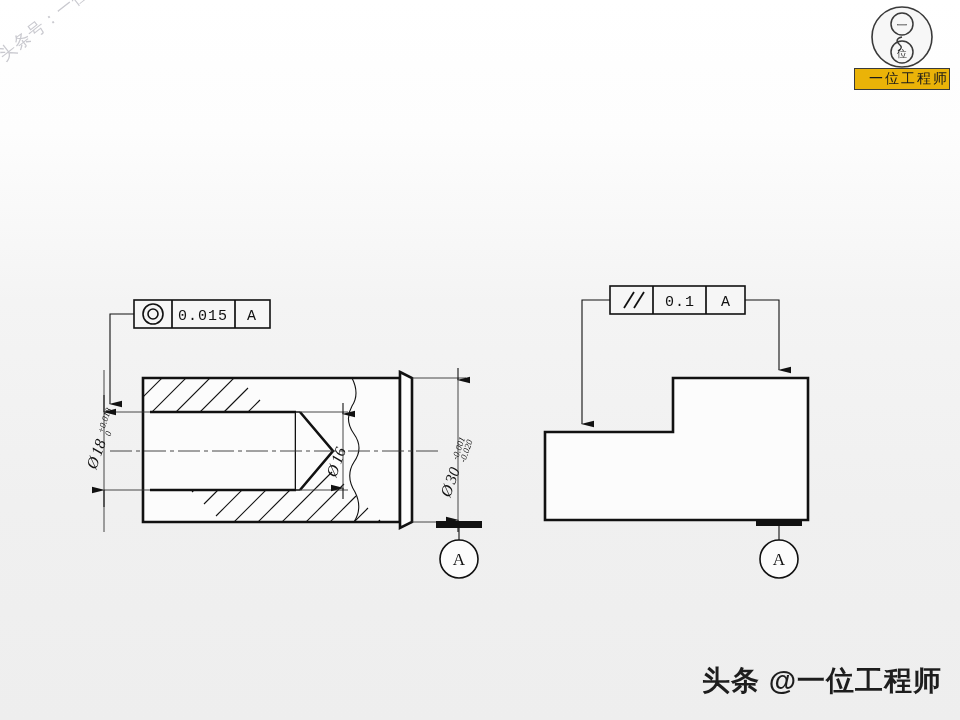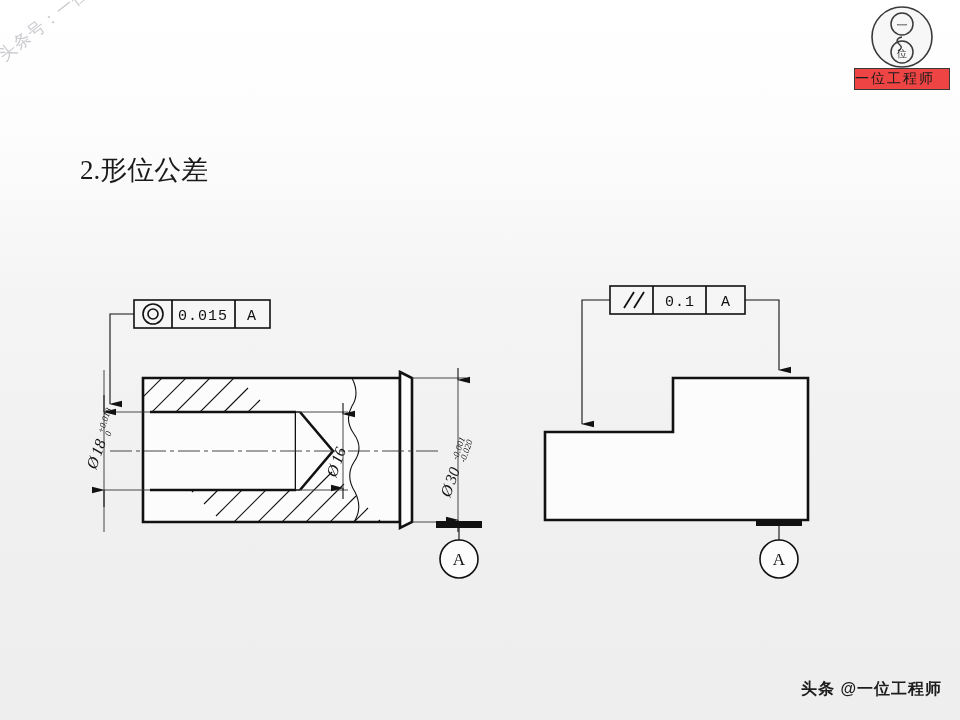--- a/index.html
+++ b/index.html
@@ -17,31 +17,31 @@
     position:absolute;left:-6px;top:48px;
     font-family:"Liberation Serif",serif;
     font-size:17px;color:#c9c9cf;
     transform:rotate(-38deg);transform-origin:left top;
     white-space:nowrap;letter-spacing:1px;
     user-select:none;
   }
   .wm-bottom{
     position:absolute;right:18px;bottom:20px;
     font-family:"Liberation Sans",sans-serif;
-    font-size:16px;font-weight:bold;color:#1d1d1d;
+    font-size:28px;font-weight:bold;color:#1d1d1d;
     letter-spacing:1px;white-space:nowrap;
   }
 
   
   .logo-box{position:absolute;right:10px;top:4px;width:96px;height:86px;}
   .logo-caption{
     position:absolute;left:0;bottom:0;width:94px;height:20px;
-    border:1.5px solid #3a3a3a;background:#ef4444;
+    border:1.5px solid #3a3a3a;background:#eab308;
     font-family:"Liberation Serif",serif;font-size:14px;
-    text-align:left;line-height:20px;color:#1a1a1a;letter-spacing:2px;
+    text-align:right;line-height:20px;color:#1a1a1a;letter-spacing:2px;
   }
 
   
   .heading1{
     position:absolute;left:80px;top:152px;
     font-size:27px;color:#1a1a1a;white-space:nowrap;
   }
   .heading2{
     position:absolute;left:126px;top:210px;
     font-size:27px;color:#1a1a1a;white-space:nowrap;letter-spacing:2px;
@@ -88,21 +88,20 @@
       <circle cx="48" cy="33" r="30" fill="#f7f7f7" stroke="#3a3a3a" stroke-width="1.6"></circle>
       <circle cx="48" cy="20" r="11" fill="#f7f7f7" stroke="#3a3a3a" stroke-width="1.5"></circle>
       <circle cx="48" cy="48" r="11" fill="#f7f7f7" stroke="#3a3a3a" stroke-width="1.5"></circle>
       <path d="M48 33 q-8 2 -3 7 q5 4 -1 7" fill="none" stroke="#3a3a3a" stroke-width="1.4"></path>
       <text x="48" y="25" text-anchor="middle" font-family="'Liberation Serif',serif" font-size="11" fill="#2a2a2a">一</text>
       <text x="48" y="53" text-anchor="middle" font-family="'Liberation Serif',serif" font-size="10" fill="#2a2a2a">位</text>
     </svg>
     <div class="logo-caption">一位工程师</div>
   </div>
 
-  <div class="heading1">2.形位公差</div>
 
   <svg id="draw" viewBox="0 0 960 720">
     <defs>
       <clipPath id="clipBody">
         <path d="M143 378 H400 V522 H143 Z"></path>
       </clipPath>
       <clipPath id="clipHatch">
         <path d="M143 378 H400 V412 H143 Z M143 490 H400 V522 H143 Z M296 378 H400 V522 H296 Z"></path>
       </clipPath>
       <marker id="arrHead" markerWidth="9" markerHeight="12" refX="4.5" refY="11" orient="auto">

